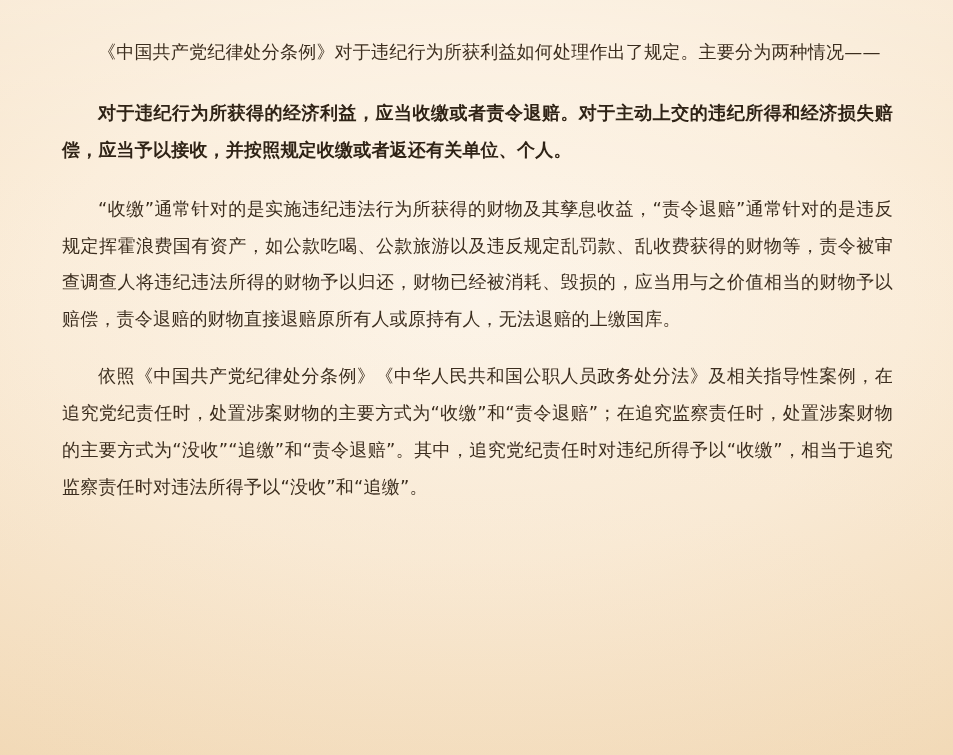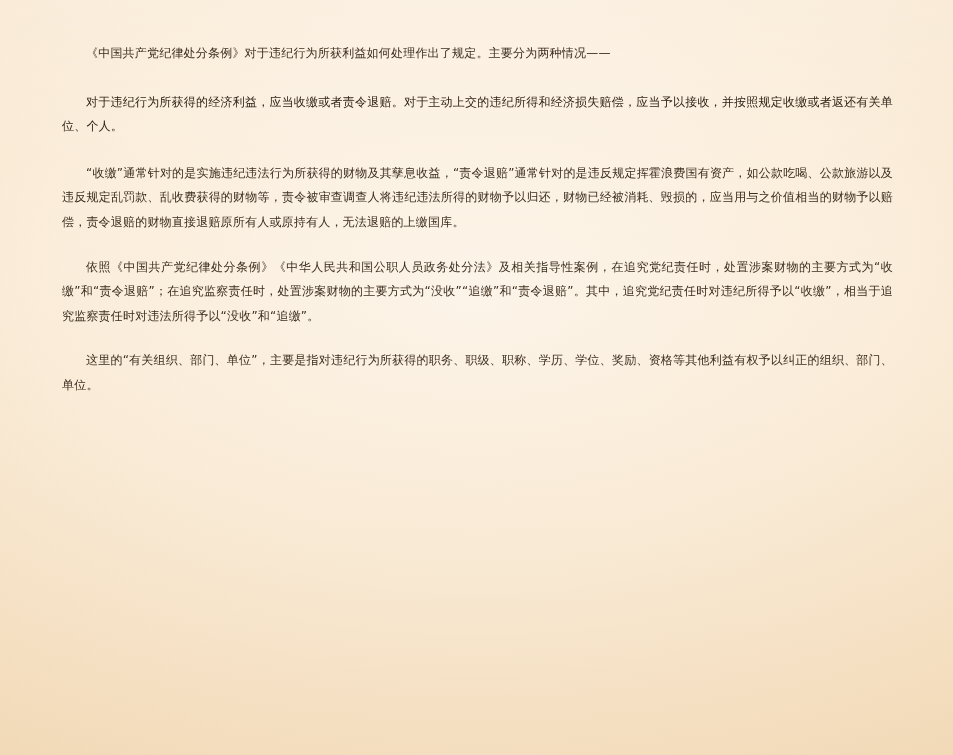--- a/index.html
+++ b/index.html
@@ -27,45 +27,44 @@
     position: absolute;
     inset: 0;
     pointer-events: none;
     background: linear-gradient(180deg, rgba(255,255,255,0.25) 0%, rgba(255,255,255,0) 22%, rgba(232,199,152,0.18) 100%);
   }
   .article {
     position: relative;
     z-index: 1;
   }
   p {
-    margin: 7px 0 20px 0;
-    font-size: 12px;
+    margin: 0 0 20px 0;
+    font-size: 18px;
     line-height: 2.05;
     color: #3b2d1e;
     text-align: justify;
     text-justify: inter-ideograph;
     text-indent: 2em;
     letter-spacing: 0.2px;
   }
   p.bold {
-    font-weight: normal;
+    font-weight: bold;
     color: #2f2316;
     margin-bottom: 22px;
   }
   p.lead {
     margin-bottom: 24px;
   }
   p.tight {
     margin-bottom: 22px;
   }
 </style>
 </head>
 <body>
 
 <div class="page">
   <div class="article">
     <p class="lead">《中国共产党纪律处分条例》对于违纪行为所获利益如何处理作出了规定。主要分为两种情况——</p>
     <p class="bold">对于违纪行为所获得的经济利益，应当收缴或者责令退赔。对于主动上交的违纪所得和经济损失赔偿，应当予以接收，并按照规定收缴或者返还有关单位、个人。</p>
     <p>“收缴”通常针对的是实施违纪违法行为所获得的财物及其孳息收益，“责令退赔”通常针对的是违反规定挥霍浪费国有资产，如公款吃喝、公款旅游以及违反规定乱罚款、乱收费获得的财物等，责令被审查调查人将违纪违法所得的财物予以归还，财物已经被消耗、毁损的，应当用与之价值相当的财物予以赔偿，责令退赔的财物直接退赔原所有人或原持有人，无法退赔的上缴国库。</p>
     <p>依照《中国共产党纪律处分条例》《中华人民共和国公职人员政务处分法》及相关指导性案例，在追究党纪责任时，处置涉案财物的主要方式为“收缴”和“责令退赔”；在追究监察责任时，处置涉案财物的主要方式为“没收”“追缴”和“责令退赔”。其中，追究党纪责任时对违纪所得予以“收缴”，相当于追究监察责任时对违法所得予以“没收”和“追缴”。</p>
-    <p class="tight">这里的“有关组织、部门、单位”，主要是指对违纪行为所获得的职务、职级、职称、学历、学位、奖励、资格等其他利益有权予以纠正的组织、部门、单位。</p>
   </div>
 </div>
 
 </body></html>

